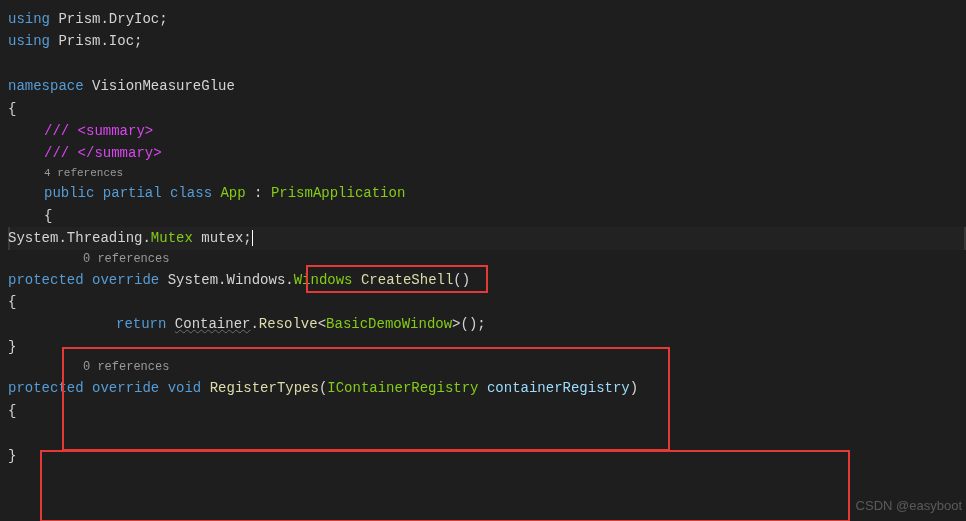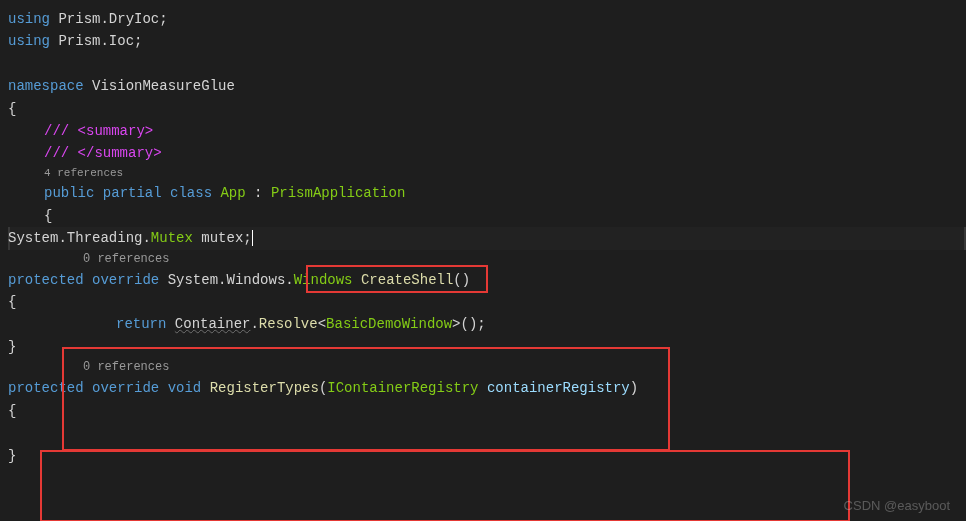--- a/index.html
+++ b/index.html
@@ -39,21 +39,21 @@
     color: #999999;
     font-size: 12px;
     margin-left: 75px;
   }
   .indent1 { padding-left: 36px; }
   .indent2 { }
   .indent3 { padding-left: 108px; }
   .watermark {
     position: absolute;
     bottom: 8px;
-    right: 16px;
+    right: 4px;
     color: rgba(200,200,200,0.35);
     font-size: 13px;
     font-family: sans-serif;
   }
   .highlight-line {
     background: rgba(255,255,255,0.02);
     box-shadow: inset 2px 0 0 rgba(255,255,255,0.1), inset -2px 0 0 rgba(255,255,255,0.1);
   }
   .redbox {
     position: absolute;

